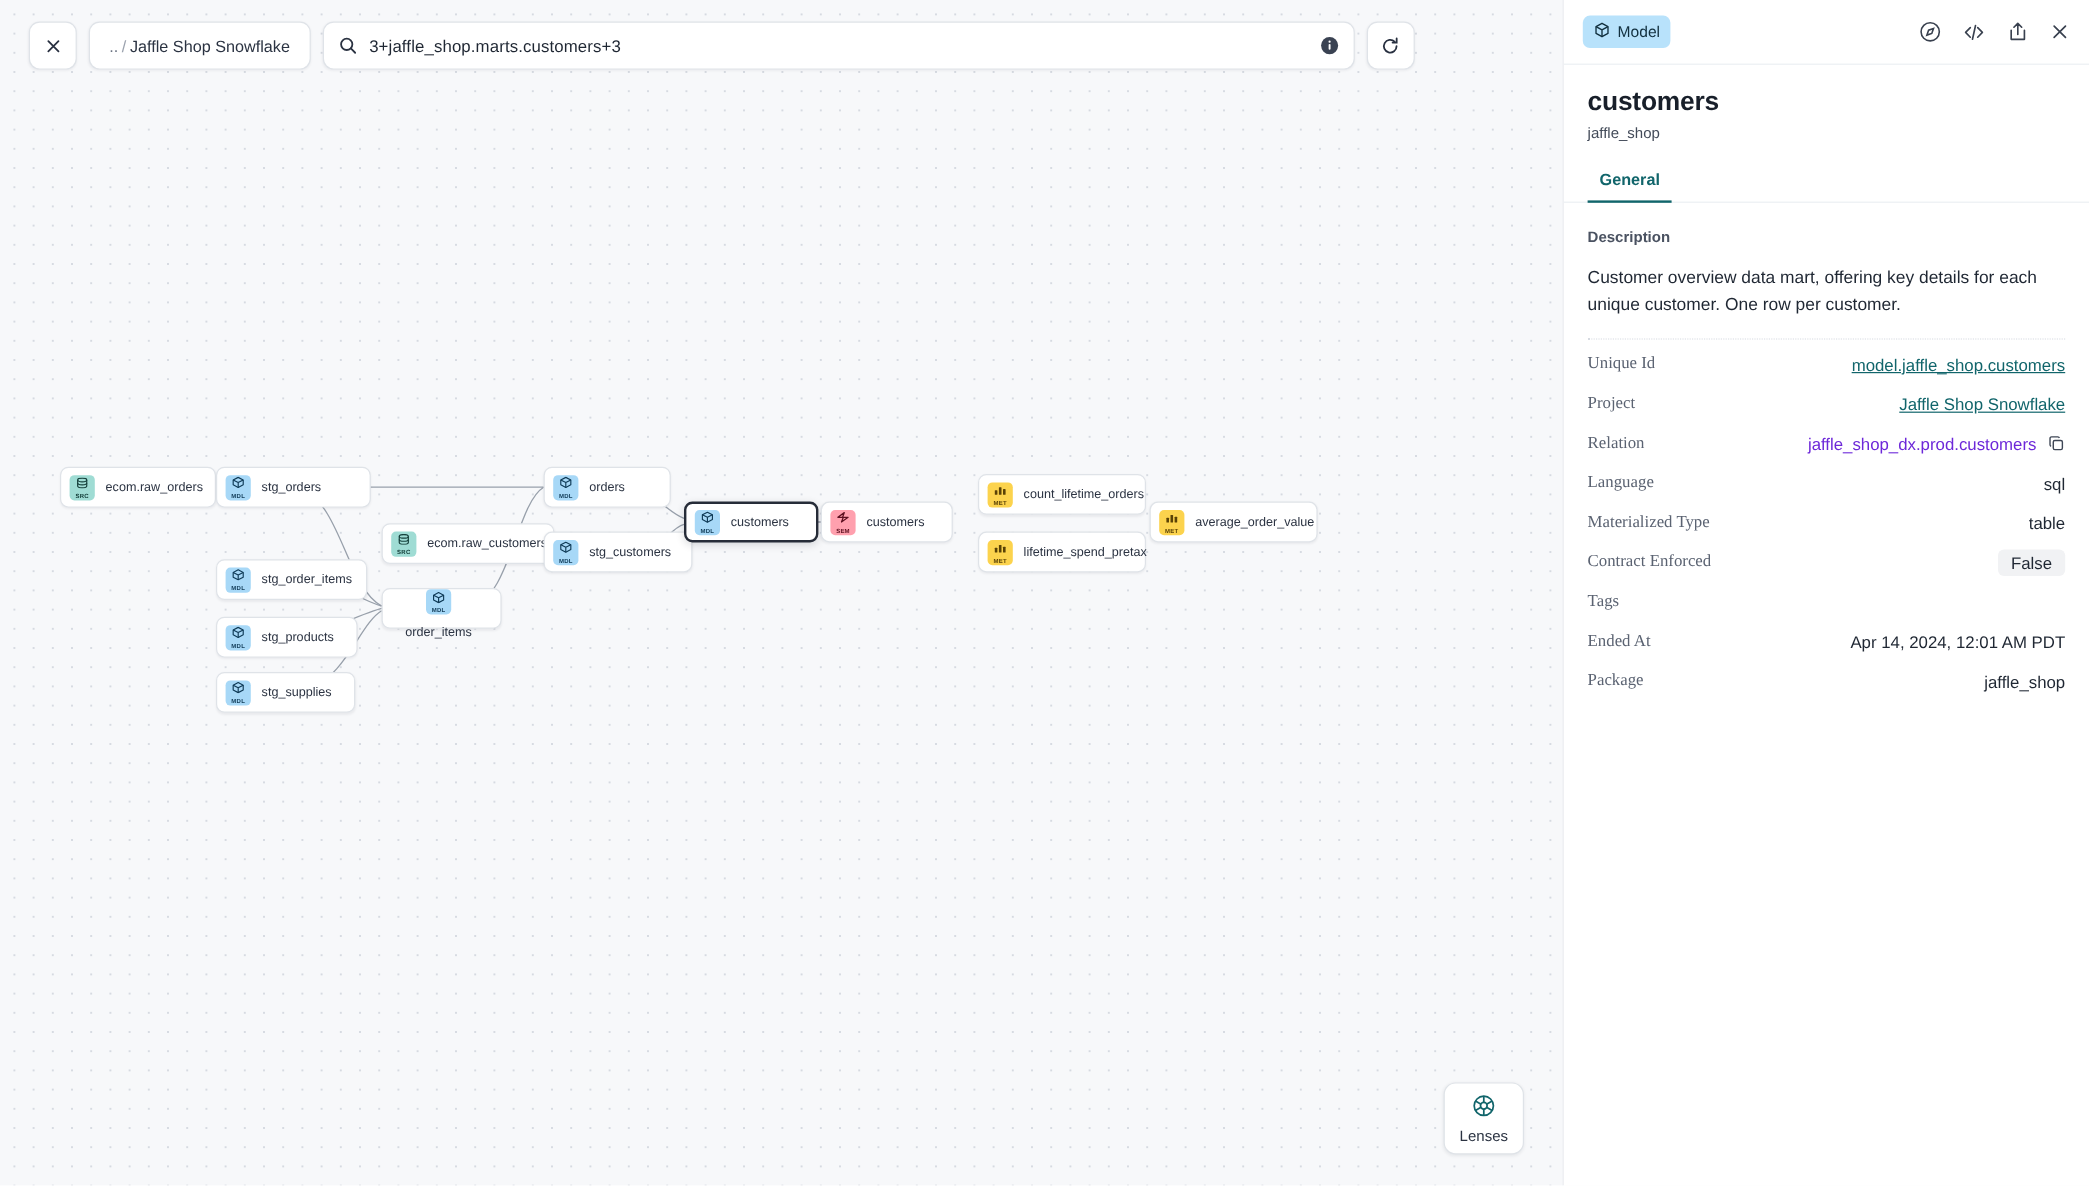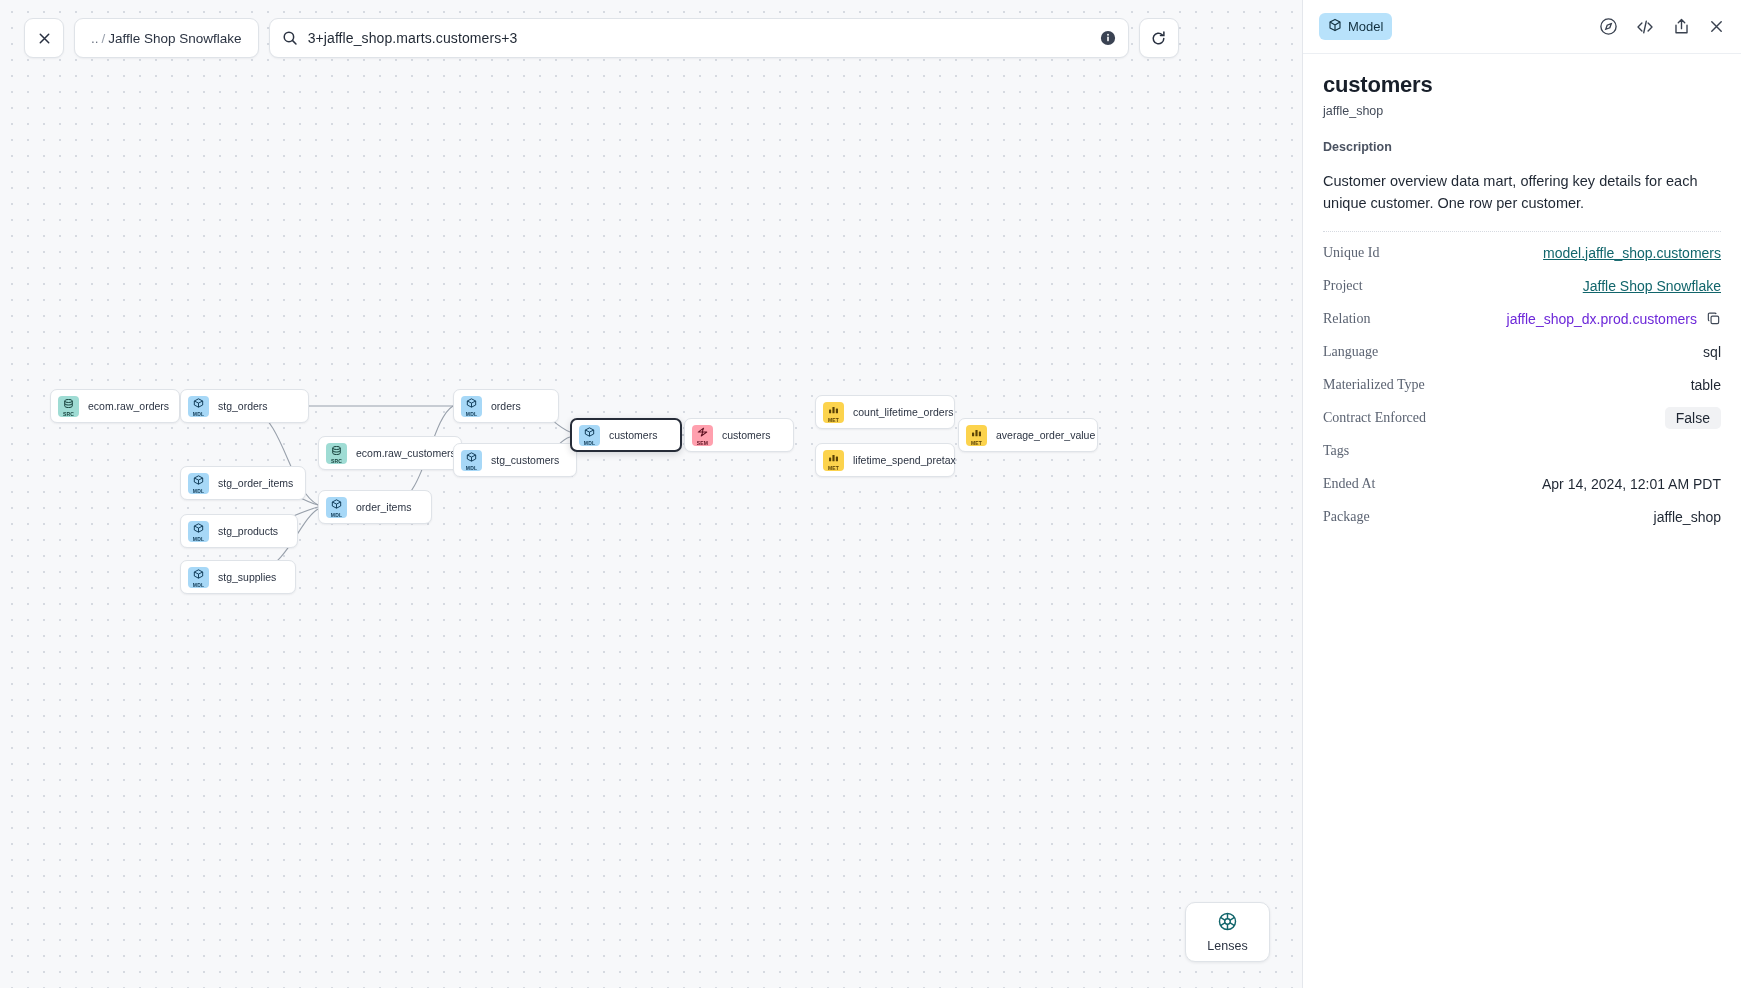--- a/index.html
+++ b/index.html
@@ -41,21 +41,21 @@
     box-shadow: 0 1px 2px rgba(16,24,40,.05);
     padding: 0 12px 0 12px;
   }
   .searchbar .s-icon { display:flex; align-items:center; margin-right: 10px; color: #2b3342; }
   .searchbar .s-val { font-size: 14px; color: #1f2733; letter-spacing: .1px; flex: 1; }
   .searchbar .info-icon { display:flex; align-items:center; color:#3a4252; cursor: pointer; }
   .tb-refresh { width: 40px; }
 
   .lenses-btn {
     position: absolute; right: 32px; bottom: 26px;
-    width: 85px; height: 60px;
+    width: 67px; height: 60px;
     background: #fff; border: 1px solid #dfe3e8; border-radius: 10px;
     display: flex; flex-direction: column; align-items: center; justify-content: center;
     gap: 3px; cursor: pointer;
     box-shadow: 0 1px 3px rgba(16,24,40,.08);
   }
   .lenses-btn .lbl { font-size: 12.5px; color: #2b3342; }
 
   
   .graph { position: absolute; inset: 0; }
   .edges { position: absolute; inset: 0; width: 1302px; height: 988px; pointer-events: none; }
@@ -246,21 +246,21 @@
           <div class="badge src">
             <span class="bi"><svg width="11" height="9" viewBox="0 0 12 10" fill="none" stroke="currentColor" stroke-width="1.1">
                 <ellipse cx="6" cy="2.2" rx="4.2" ry="1.7"></ellipse>
                 <path d="M1.8 2.2 v5.6 c0 .94 1.88 1.7 4.2 1.7 s4.2-.76 4.2-1.7 V2.2"></path>
                 <path d="M1.8 5 c0 .94 1.88 1.7 4.2 1.7 s4.2-.76 4.2-1.7"></path>
               </svg></span>
             <span class="bt">SRC</span>
           </div>
           <span class="nlabel">ecom.raw_customers</span>
         </div>
-        <div class="node" style="left: 318px; top: 490px; width: 114px;">
+        <div class="node" style="left: 318px; top: 490px; width: 100px; flex-direction: column;">
           <div class="badge mdl">
             <span class="bi"><svg width="11" height="10" viewBox="0 0 12 11" fill="none" stroke="currentColor" stroke-width="1.05" stroke-linejoin="round">
                 <path d="M6 .9 L10.6 3.3 L10.6 7.7 L6 10.1 L1.4 7.7 L1.4 3.3 Z"></path>
                 <path d="M1.4 3.3 L6 5.6 L10.6 3.3 M6 5.6 L6 10.1"></path>
               </svg></span>
             <span class="bt">MDL</span>
           </div>
           <span class="nlabel">order_items</span>
         </div>
         <div class="node" style="left: 453px; top: 389px; width: 106px;">
@@ -385,20 +385,23 @@
           </svg>
         </span>
       </div>
     </div>
 
     <div class="panel-title-wrap">
       <div class="panel-title">customers</div>
       <div class="panel-sub">jaffle_shop</div>
     </div>
 
+    <div class="tabs">
+      <div class="tab">General</div>
+    </div>
 
     <div class="panel-body">
       <div class="sec-label">Description</div>
       <div class="desc">Customer overview data mart, offering key details for each unique customer. One row per customer.</div>
       <div class="hr-dot"></div>
       <div>
           <div class="row">
             <div class="k">Unique Id</div>
             <div class="v link">model.jaffle_shop.customers</div>
           </div>

